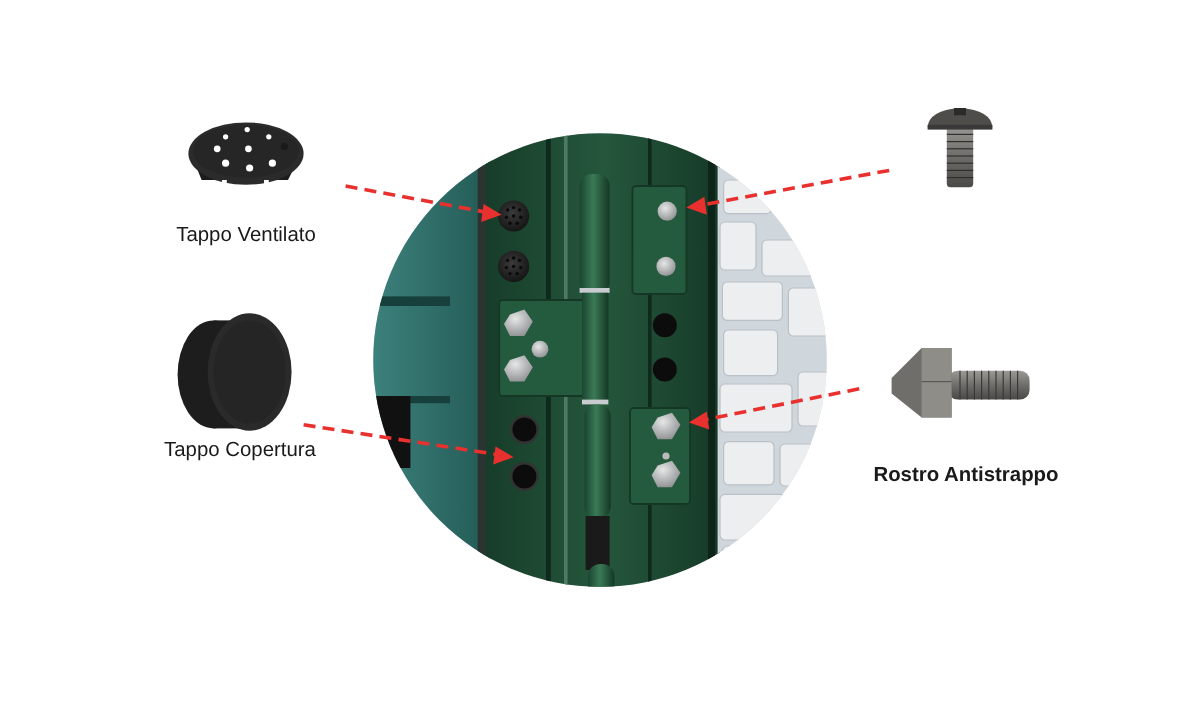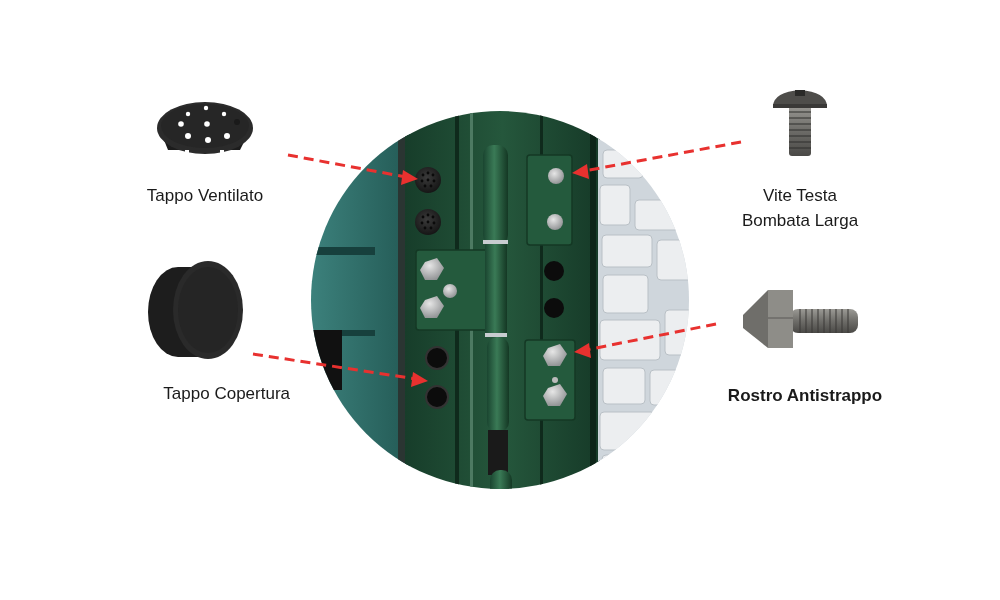--- a/index.html
+++ b/index.html
@@ -205,24 +205,20 @@
       <polygon points="418,179 403,170 401,185"></polygon>
       <polygon points="428,381 413,372 411,387"></polygon>
       <polygon points="572,173 587,164 589,179"></polygon>
       <polygon points="574,352 589,343 591,358"></polygon>
     </g>
   </svg>
 
   <div class="label" style="left:120px; top:183px; width:170px;">
     <span>Tappo Ventilato</span>
   </div>
-  <div class="label" style="left:110px; top:381px; width:180px;text-align:right;">
+  <div class="label" style="left:110px; top:362px; width:180px;">
     <span>Tappo Copertura</span>
-  </div>
-  <div class="label" style="left:710px; top:183px; width:180px;">
-    <span>Vite Testa</span>
-    <span>Bombata Larga</span>
   </div>
   <div class="label" style="left:700px; top:383px; width:210px;font-weight:bold;">
     <span>Rostro Antistrappo</span>
   </div>
 
 </div>
 
 </body></html>

